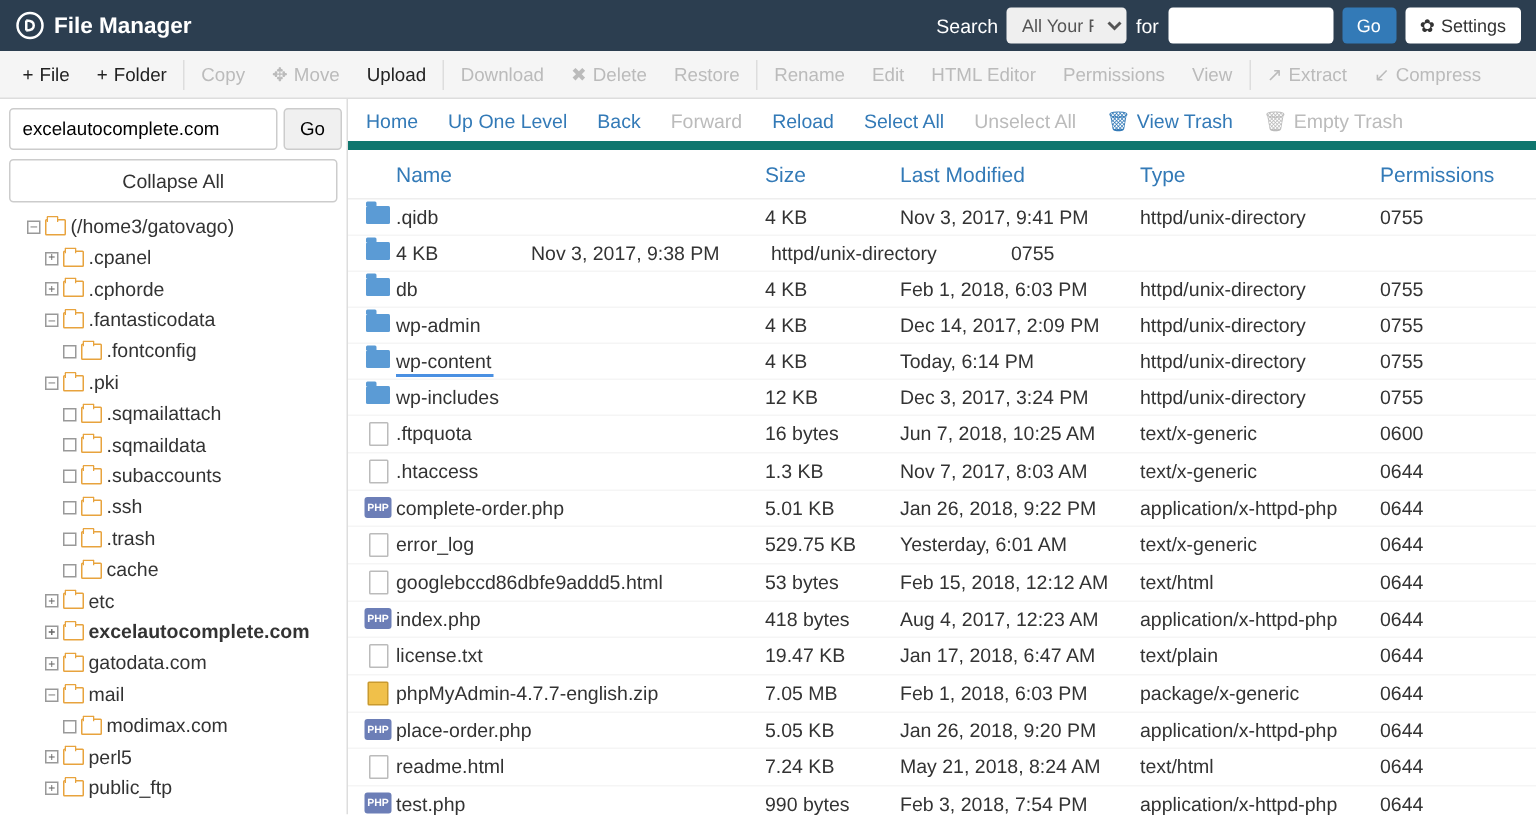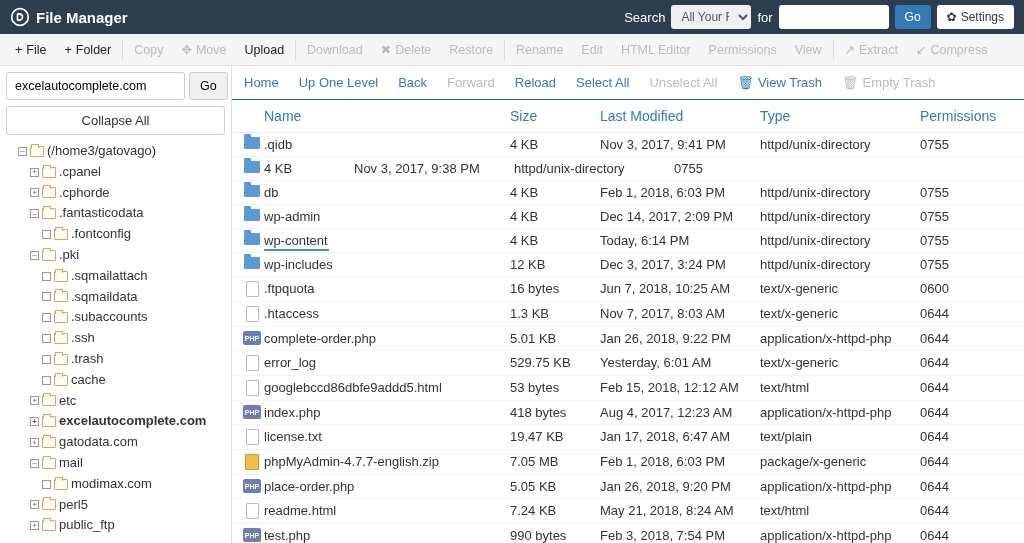--- a/index.html
+++ b/index.html
@@ -28,21 +28,21 @@
 .tree{font-size:13px;line-height:1.6;}
 .tree .node{display:flex;align-items:center;gap:3px;white-space:nowrap;cursor:pointer;}
 .tree .node .sq{width:9px;height:9px;border:1px solid #999;display:inline-flex;align-items:center;justify-content:center;font-size:8px;line-height:1;color:#666;}
 .tree .node .fld{width:14px;height:11px;background:#fff;border:1px solid #e8a33d;border-radius:1px;position:relative;display:inline-block;}
 .tree .node .fld::before{content:"";position:absolute;top:-3px;left:0;width:6px;height:3px;background:#fff;border:1px solid #e8a33d;border-bottom:none;border-radius:1px 1px 0 0;}
 .tree .node.bold{font-weight:700;}
 .tree .lvl1{padding-left:12px;}
 .tree .lvl2{padding-left:24px;}
 .tree .lvl3{padding-left:36px;}
 .filearea{flex:1;display:flex;flex-direction:column;}
-.subbar{height:34px;border-bottom:1px solid #0f766e;display:flex;align-items:center;padding:0 12px;gap:20px;font-size:13px;}
+.subbar{height:34px;border-bottom:6px solid #0f766e;display:flex;align-items:center;padding:0 12px;gap:20px;font-size:13px;}
 .subbar .link{color:#337ab7;cursor:pointer;}
 .subbar .link.disabled{color:#bbb;cursor:default;}
 .subbar .icon{display:inline-flex;align-items:center;gap:4px;}
 .thead{display:flex;padding:8px 12px 8px 32px;border-bottom:1px solid #eee;font-size:14px;color:#337ab7;}
 .thead .cn{width:246px;}
 .thead .cs{width:90px;}
 .thead .cm{width:160px;}
 .thead .ct{width:160px;}
 .thead .cp{width:80px;}
 .tbody{overflow:auto;flex:1;}

